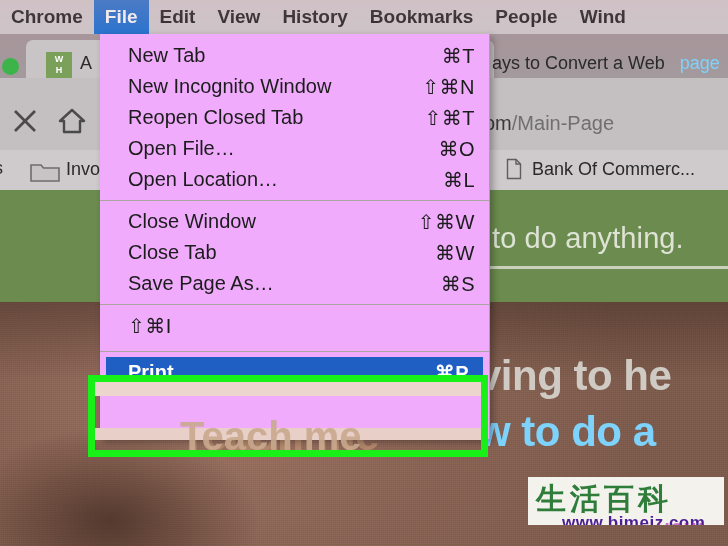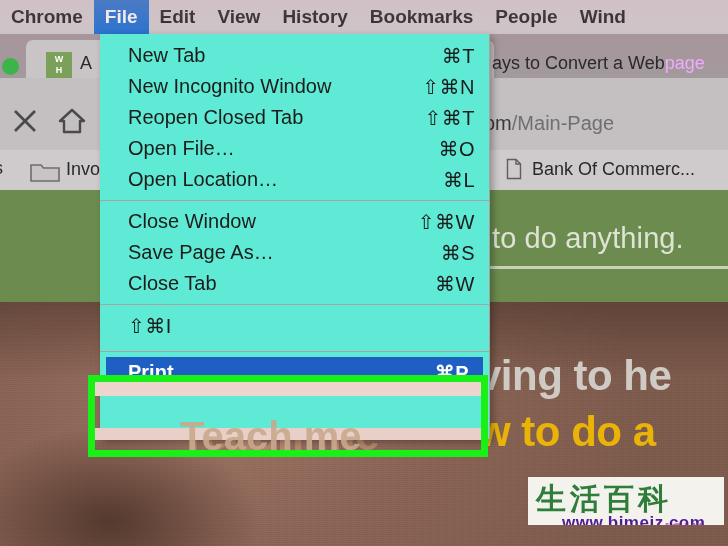--- a/index.html
+++ b/index.html
@@ -56,21 +56,21 @@
   }
 
   
   .page-head-1 {
     position: absolute; left: 478px; top: 352px;
     font-size: 42px; font-weight: bold; color: #cfcbc4;
     white-space: nowrap; letter-spacing: -.5px;
   }
   .page-head-2 {
     position: absolute; left: 478px; top: 408px;
-    font-size: 42px; font-weight: bold; color: #eab308;
+    font-size: 42px; font-weight: bold; color: #7dd3fc;
     white-space: nowrap; letter-spacing: -.5px;
   }
   .page-head-mid {
     position: absolute; left: 180px; top: 410px;
     font-size: 44px; font-weight: bold; color: #b98d6f;
     white-space: nowrap; opacity: .85;
   }
 
   
   .menubar {
@@ -114,21 +114,21 @@
     background: #7aa05a; color: #fff;
     font-size: 9px; font-weight: bold; line-height: 11px;
     text-align: center; padding-top: 2px;
   }
   .tab-favicon .w { display:block; }
   .tab-favicon .h { display:block; }
   .tab-title {
     position: absolute; left: 80px; top: 53px;
     font-size: 18px; color: #2a2a2a; white-space: nowrap;
   }
-  .tab-title .dim { color: #f0abfc; }
+  .tab-title .dim { color: #7dd3fc; margin-left: 15px; }
 
   .toolbar {
     position: absolute; left: 0; top: 78px; width: 728px; height: 72px;
     background: #c4bfc1;
   }
   .tb-x {
     position: absolute; left: 12px; top: 108px; width: 26px; height: 26px;
   }
   .tb-home {
     position: absolute; left: 58px; top: 108px; width: 28px; height: 26px;
@@ -157,21 +157,21 @@
   .bm-doc-icon { position: absolute; left: 506px; top: 158px; width: 16px; height: 22px; }
   .bm-right-label {
     position: absolute; left: 532px; top: 159px;
     font-size: 18px; color: #2a2a2a; white-space: nowrap;
   }
 
   
   .menu-panel {
     position: absolute; left: 100px; top: 34px;
     width: 390px; height: 405px;
-    background: #5eead4;
+    background: #f0abfc;
     border-right: 1px solid #a8a39e;
     box-shadow: 3px 3px 7px rgba(0,0,0,.30);
     padding-top: 6px;
   }
   .menu-row {
     position: relative; height: 31px;
     display: flex; align-items: center;
     padding: 0 14px 0 28px;
     font-size: 20px; color: #1c1c1c; white-space: nowrap;
   }
@@ -349,26 +349,26 @@
       <span class="accel">⌘L</span>
     </div>
 
     <div class="menu-sep"></div>
 
     <div class="menu-row">
       <span class="label">Close Window</span>
       <span class="accel">⇧⌘W</span>
     </div>
     <div class="menu-row">
+      <span class="label">Close Tab</span>
+      <span class="accel">⌘W</span>
+    </div>
+    <div class="menu-row">
       <span class="label">Save Page As…</span>
       <span class="accel">⌘S</span>
-    </div>
-    <div class="menu-row">
-      <span class="label">Close Tab</span>
-      <span class="accel">⌘W</span>
     </div>
 
     <div class="menu-sep"></div>
 
     <div class="menu-row">
       <span class="accel">⇧⌘I</span>
     </div>
 
     <div class="menu-sep" style="margin-top:10px;"></div>
 

